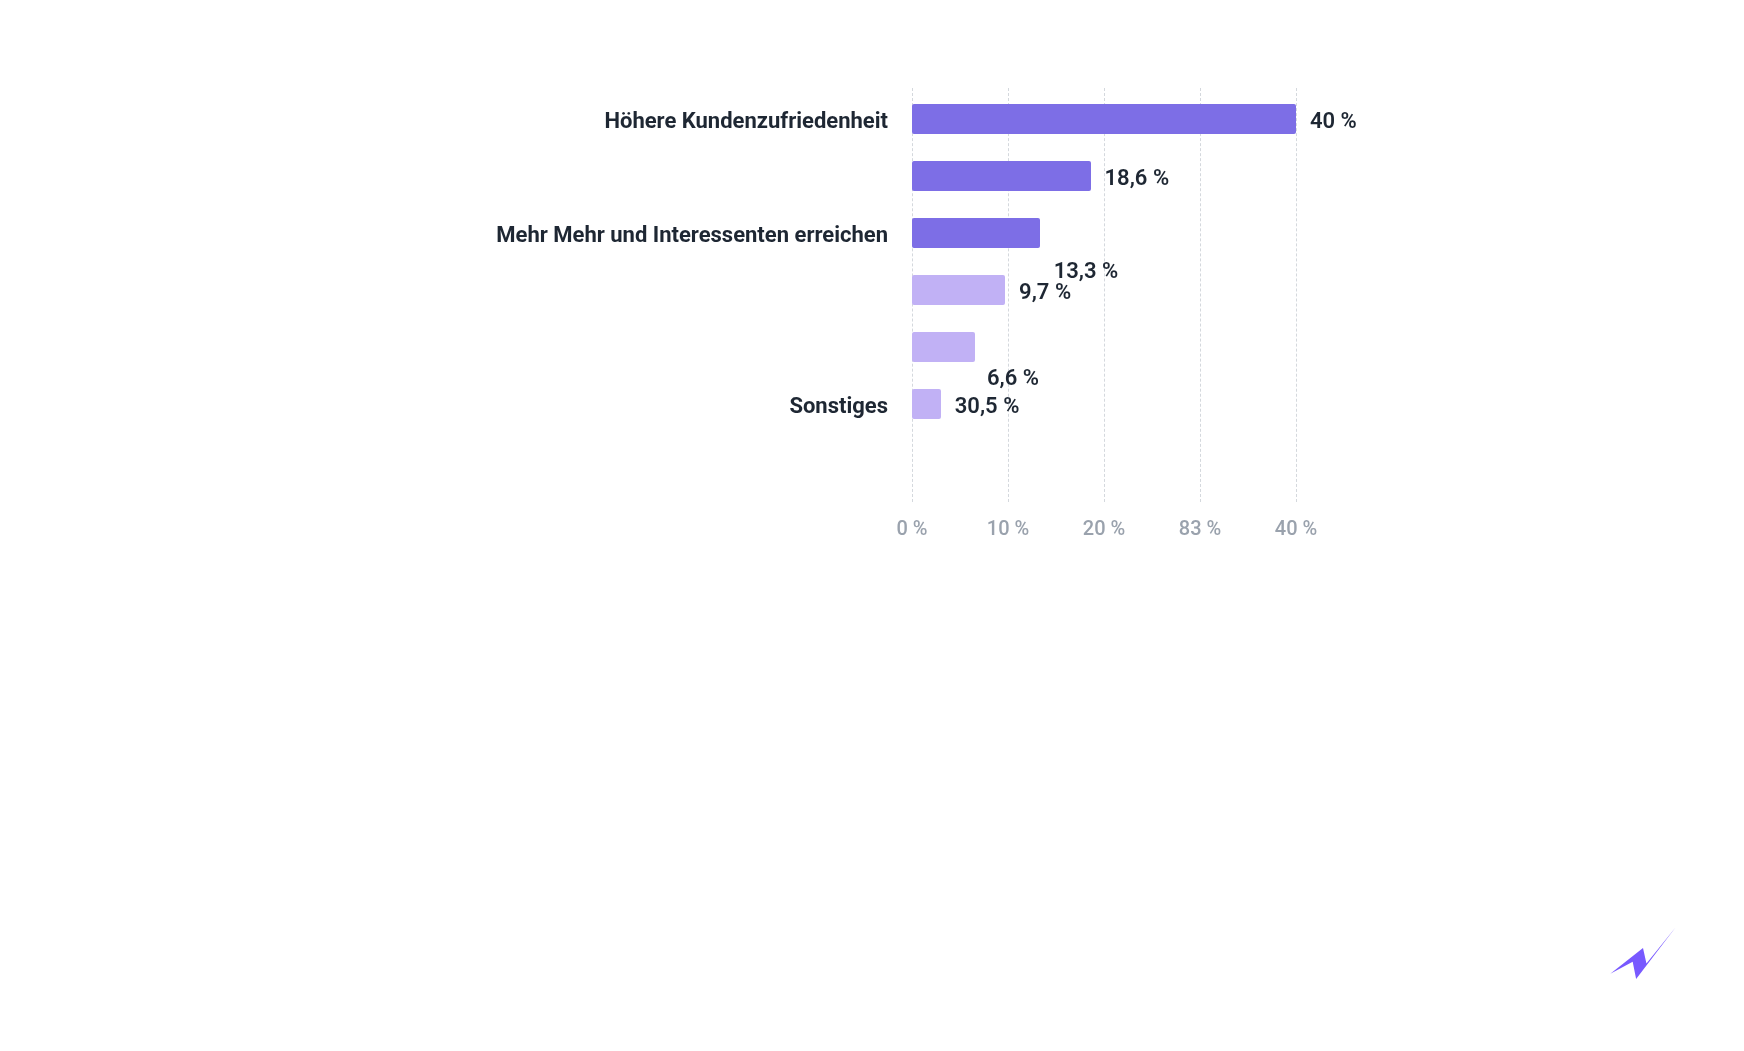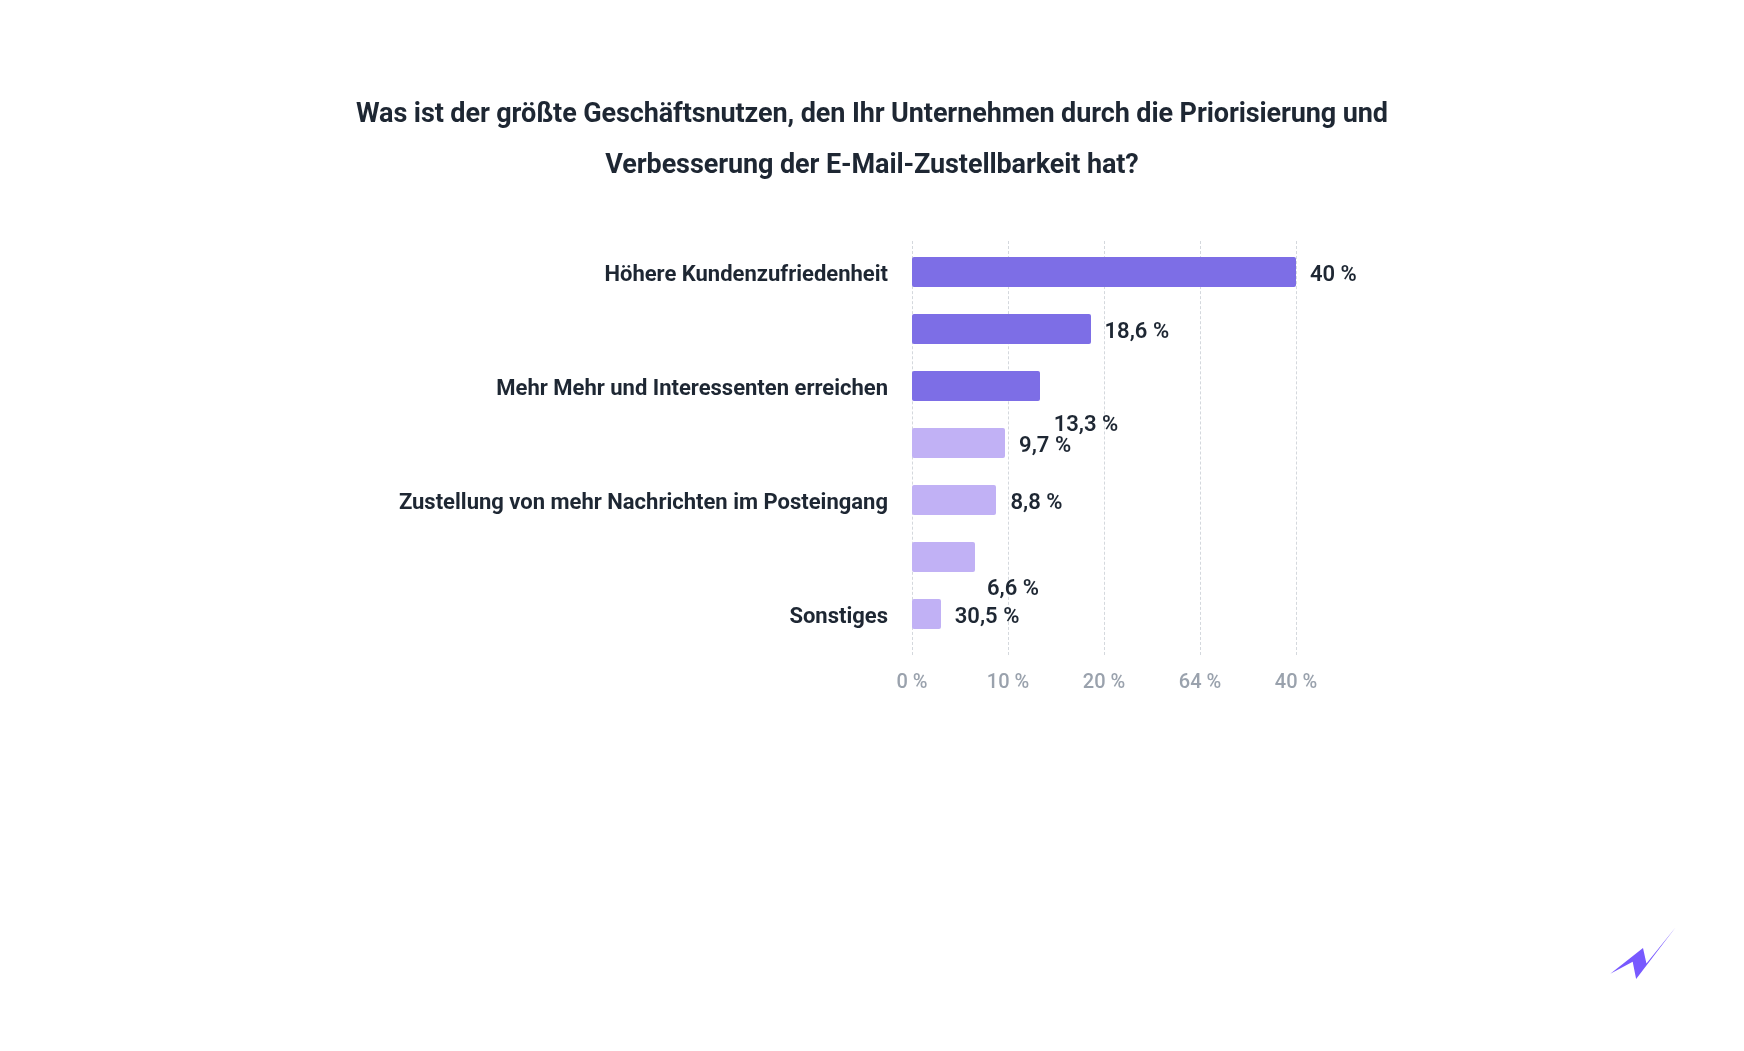--- a/index.html
+++ b/index.html
@@ -111,21 +111,20 @@
     right: 58px;
     bottom: 48px;
     width: 86px;
     height: 86px;
   }
 </style>
 </head>
 <body>
 
 <div class="chart-wrap">
-  <h2 class="chart-title">Was ist der größte Geschäftsnutzen, den Ihr Unternehmen durch die Priorisierung und Verbesserung der E-Mail-Zustellbarkeit hat?</h2>
 
   <div class="plot">
 
     <div class="grid">
       <div class="gridline" style="left:0%"></div>
       <div class="gridline" style="left:20%"></div>
       <div class="gridline" style="left:40%"></div>
       <div class="gridline" style="left:60%"></div>
       <div class="gridline" style="left:80%"></div>
     </div>
@@ -144,40 +143,35 @@
         <div class="row">
           <div class="cat-label">Mehr Mehr und Interessenten erreichen</div>
           <div class="bar dark" style="width: 127.68px;"></div>
           <div class="val-label" style="left: 561.68px; margin-top: 36px;">13,3 %</div>
         </div>
         <div class="row">
           <div class="bar light" style="width: 93.12px;"></div>
           <div class="val-label" style="left: 527.12px;">9,7 %</div>
         </div>
         <div class="row">
-          <div class="cat-label">Zustellung von mehr Nachrichten im Posteingang</div>
-          <div class="bar light" style="width: 84.48px;"></div>
-          <div class="val-label" style="left: 518.48px;">8,8 %</div>
-        </div>
-        <div class="row">
           <div class="bar light" style="width: 63.36px;"></div>
           <div class="val-label" style="left: 495px; margin-top: 29px;">6,6 %</div>
         </div>
         <div class="row">
           <div class="cat-label">Sonstiges</div>
           <div class="bar light" style="width: 28.8px;"></div>
           <div class="val-label" style="left: 462.8px;">30,5 %</div>
         </div>
       </div>
 
     <div class="xaxis">
       <div class="xtick" style="left:0%">0 %</div>
       <div class="xtick" style="left:20%">10 %</div>
       <div class="xtick" style="left:40%">20 %</div>
-      <div class="xtick" style="left:60%">64 %</div>
+      <div class="xtick" style="left:60%">83 %</div>
       <div class="xtick" style="left:80%">40 %</div>
     </div>
 
   </div>
 </div>
 
 <div class="logo">
   <svg viewBox="0 0 100 100" width="86" height="86">
     <path d="M88 12 L42 72 L38 52 L12 66 L50 36 L54 54 Z" fill="#7859ff"></path>
   </svg>

